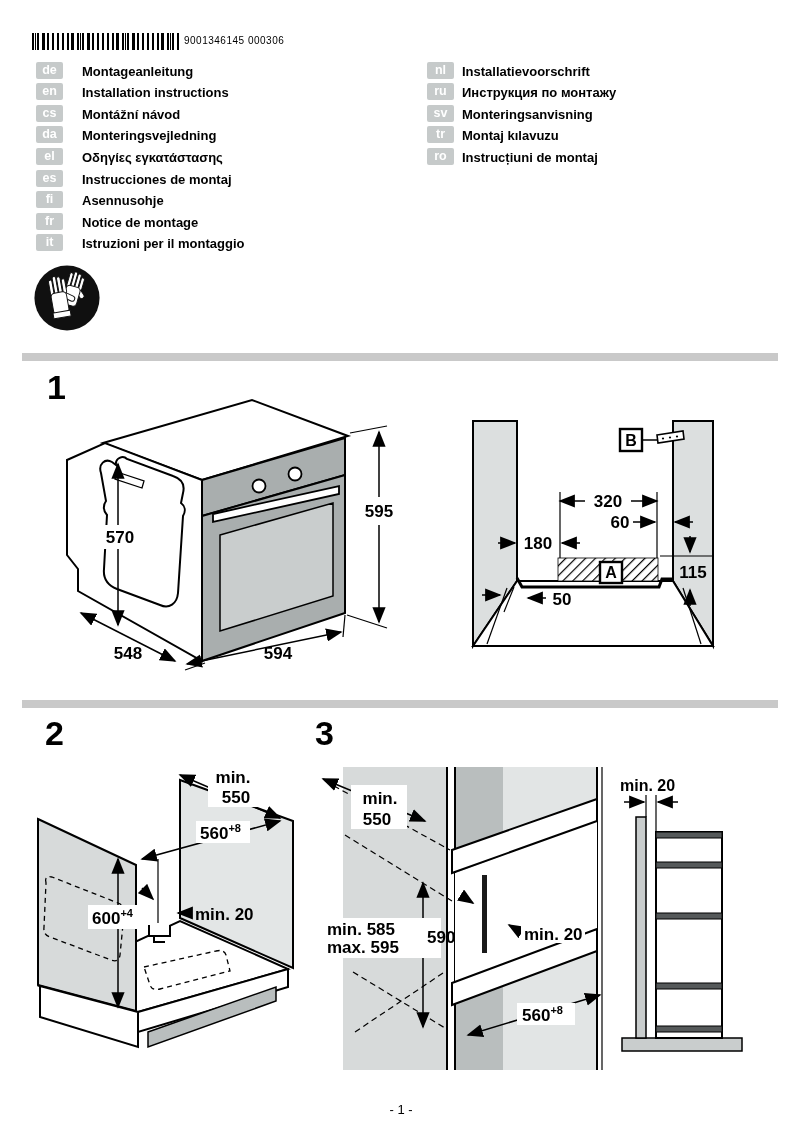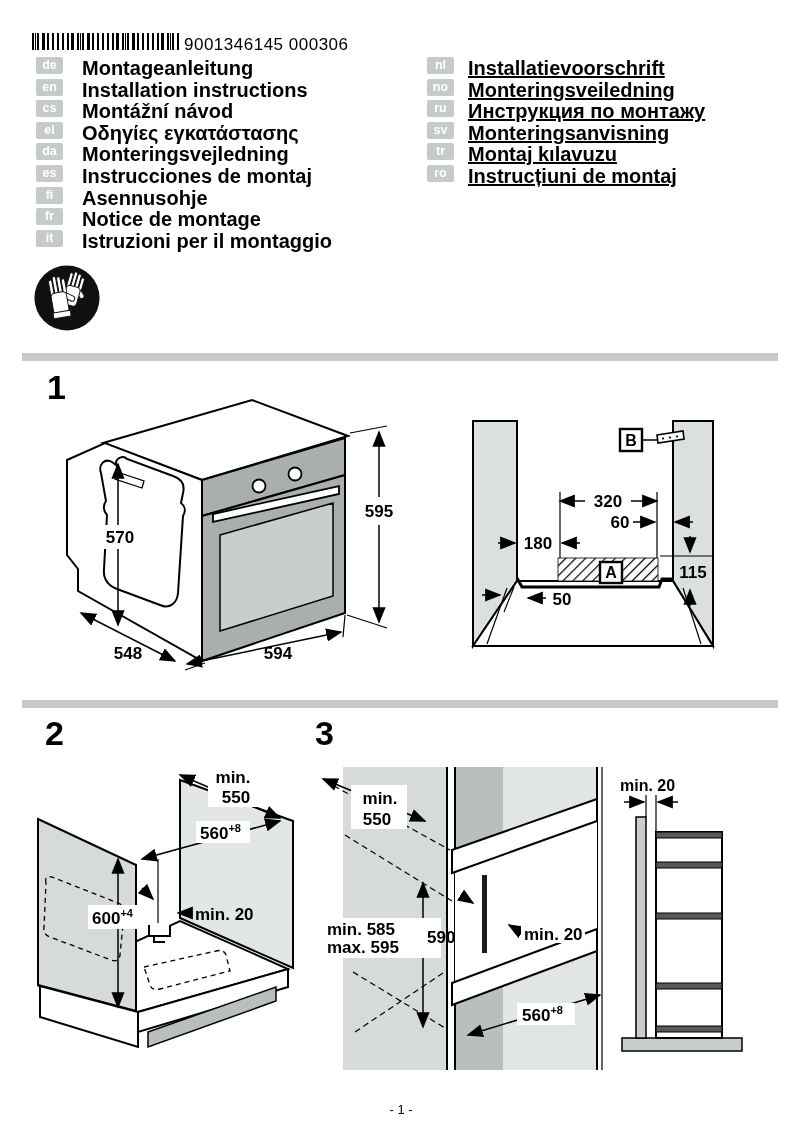--- a/index.html
+++ b/index.html
@@ -2,30 +2,30 @@
 <html><head>
 <meta charset="utf-8">
 <style>
   html,body{margin:0;padding:0;background:#fff;}
   body{width:802px;height:1134px;position:relative;font-family:"Liberation Sans",sans-serif;color:#000;overflow:hidden;}
   .abs{position:absolute;}
   
   .barcode{left:32px;top:33px;width:147px;height:17px;background-color:#fff;
     background-image:repeating-linear-gradient(90deg,#000 0 2px,transparent 2px 5px),
                      repeating-linear-gradient(90deg,transparent 0 3px,#000 3px 4px,transparent 4px 9px);}
-  .barcode-number{left:184px;top:35px;font-size:17px;letter-spacing:.5px;}
+  .barcode-number{left:184px;top:35px;font-size:10px;letter-spacing:.5px;}
   .langs{top:57px;}
   .langs-left{left:36px;}
   .langs-right{left:427px;}
-  .lang-row{display:flex;align-items:flex-start;height:21.6px;}
+  .lang-row{display:flex;align-items:flex-end;height:21.6px;}
   .lang-code{width:27px;height:17px;background:#c6caca;color:#fff;font-size:12.5px;font-weight:bold;
     text-align:center;line-height:17px;border-radius:2px;flex:0 0 27px;}
   .langs-left .lang-title{margin-left:19px;}
-  .langs-right .lang-title{margin-left:14px;text-decoration:underline;}
-  .lang-title{font-size:20px;font-weight:bold;white-space:nowrap;}
+  .langs-right .lang-title{margin-left:8px;}
+  .lang-title{font-size:13px;font-weight:bold;white-space:nowrap;}
   .glove-wrap{left:32px;top:263px;width:70px;height:70px;}
   .divider{left:22px;width:756px;height:8px;background:#c9c9c9;}
   .div1{top:353px;} .div2{top:700px;}
   .fig-num{font-size:34px;font-weight:bold;line-height:1;}
   .fig1n{left:47px;top:370px;} .fig2n{left:45px;top:716px;} .fig3n{left:315px;top:716px;}
   .footer{left:0;top:1102px;width:802px;text-align:center;font-size:13px;}
   svg text{font-family:"Liberation Sans",sans-serif;font-weight:bold;fill:#000;}
   .dim{font-size:17px;}
   .dim-s{font-size:16px;}
   .lbl{font-size:16px;}
@@ -43,28 +43,28 @@
     </div>
   <div class="lang-row">
       <span class="lang-code">en</span>
       <span class="lang-title">Installation instructions</span>
     </div>
   <div class="lang-row">
       <span class="lang-code">cs</span>
       <span class="lang-title">Montážní návod</span>
     </div>
   <div class="lang-row">
+      <span class="lang-code">da</span>
+      <span class="lang-title">Monteringsvejledning</span>
+    </div>
+  <div class="lang-row">
       <span class="lang-code">el</span>
       <span class="lang-title">Οδηγίες εγκατάστασης</span>
     </div>
   <div class="lang-row">
-      <span class="lang-code">da</span>
-      <span class="lang-title">Monteringsvejledning</span>
-    </div>
-  <div class="lang-row">
       <span class="lang-code">es</span>
       <span class="lang-title">Instrucciones de montaj</span>
     </div>
   <div class="lang-row">
       <span class="lang-code">fi</span>
       <span class="lang-title">Asennusohje</span>
     </div>
   <div class="lang-row">
       <span class="lang-code">fr</span>
       <span class="lang-title">Notice de montage</span>
@@ -72,24 +72,20 @@
   <div class="lang-row">
       <span class="lang-code">it</span>
       <span class="lang-title">Istruzioni per il montaggio</span>
     </div>
 </div>
 
 <div class="abs langs langs-right">
   <div class="lang-row">
       <span class="lang-code">nl</span>
       <span class="lang-title">Installatievoorschrift</span>
-    </div>
-  <div class="lang-row">
-      <span class="lang-code">no</span>
-      <span class="lang-title">Monteringsveiledning</span>
     </div>
   <div class="lang-row">
       <span class="lang-code">ru</span>
       <span class="lang-title">Инструкция по монтажу</span>
     </div>
   <div class="lang-row">
       <span class="lang-code">sv</span>
       <span class="lang-title">Monteringsanvisning</span>
     </div>
   <div class="lang-row">

